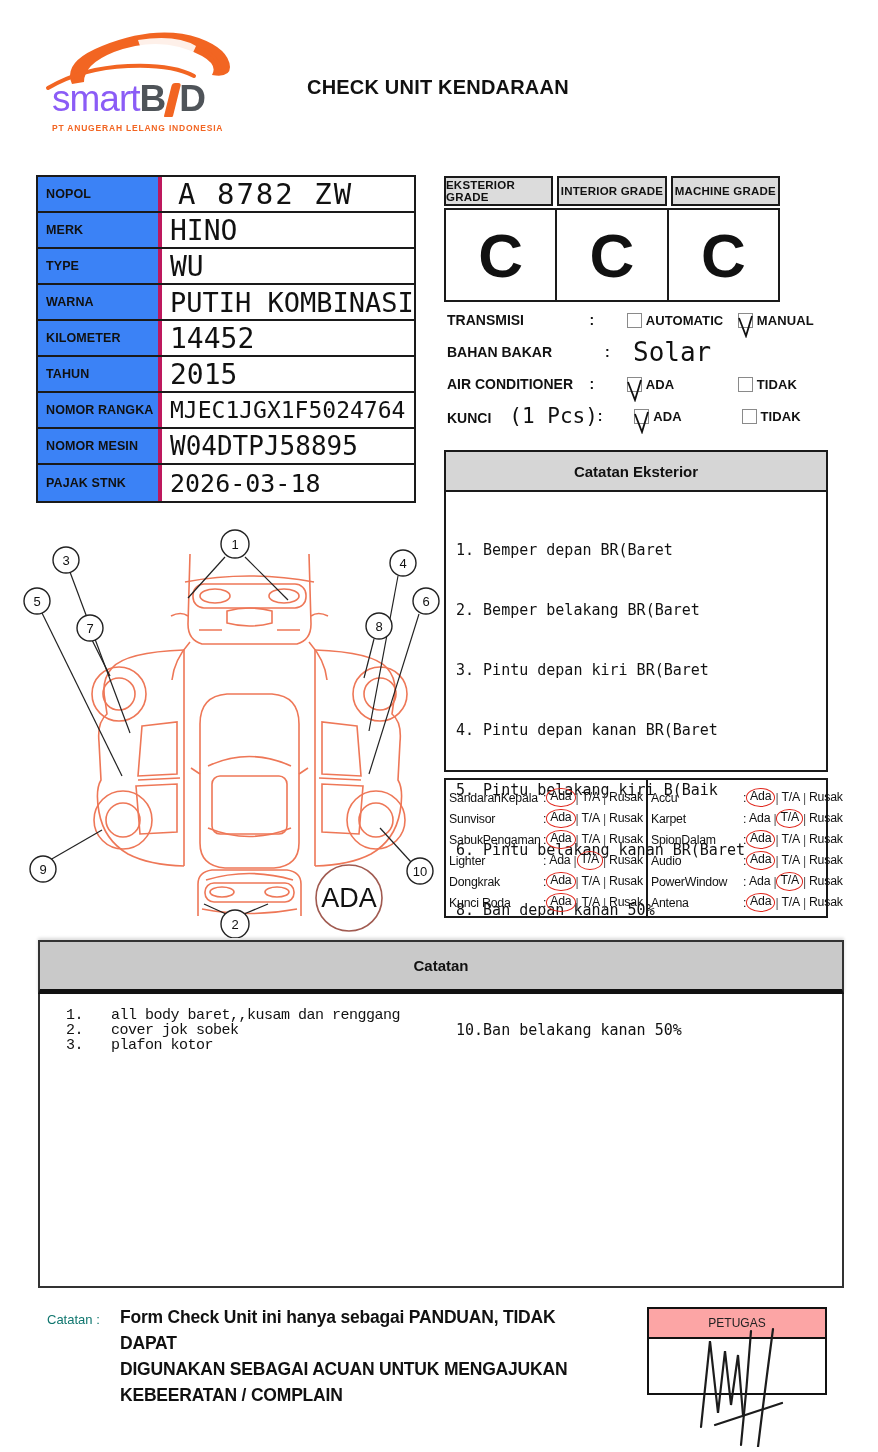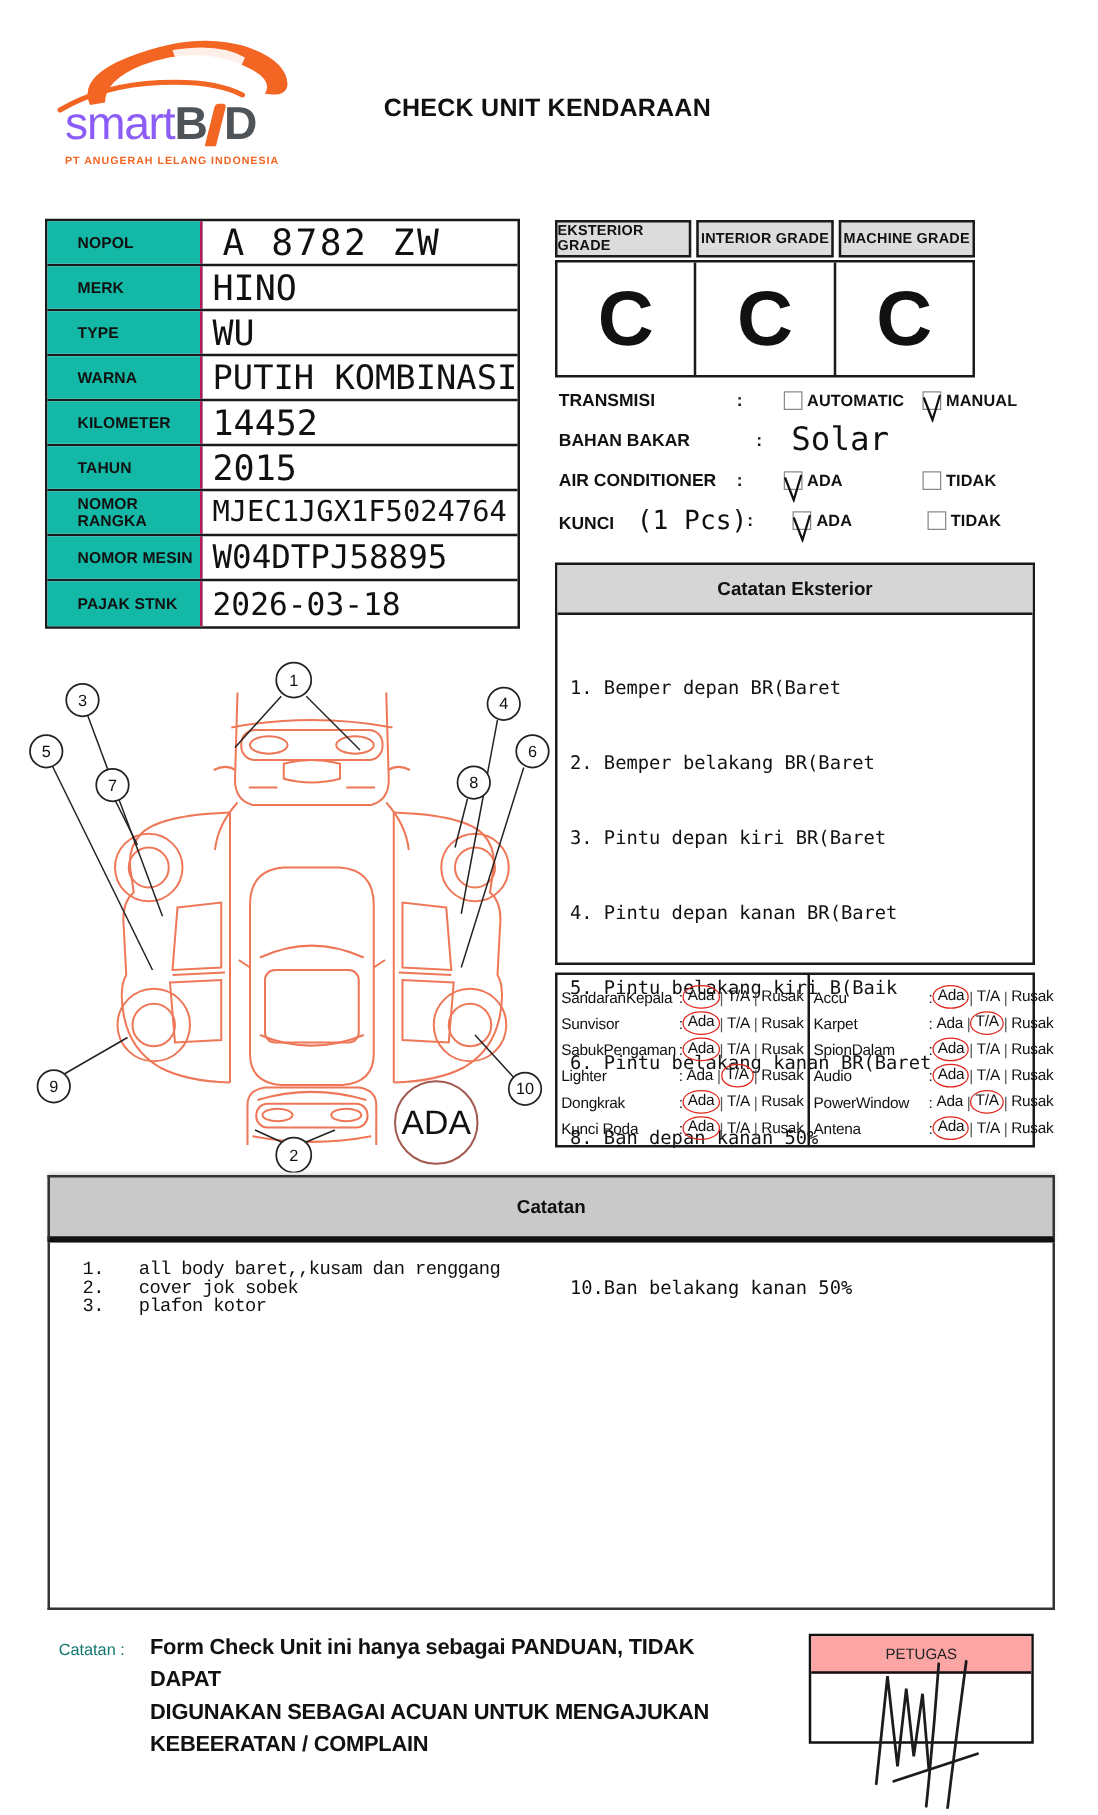--- a/index.html
+++ b/index.html
@@ -14,21 +14,21 @@
   .logo-smart { font-size:37px; color:#8b5cf6; font-weight:400; letter-spacing:-1px; }
   .logo-b, .logo-d { font-size:37px; color:#4f5459; font-weight:700; letter-spacing:-1px; }
   .logo-ibar { width:9px; height:34px; background:#f26522; transform:skewX(-14deg); border-radius:3px 3px 1px 1px; margin:0 2px 3px 3px; }
   .logo-sub { font-size:8.5px; font-weight:700; color:#f26522; letter-spacing:0.8px; margin-top:3px; padding-left:10px; white-space:nowrap; }
   .doc-title { position:absolute; left:307px; top:76px; font-size:20px; font-weight:700; letter-spacing:0.2px; }
 
   
   .vtable { position:absolute; left:36px; top:175px; width:380px; border:2px solid #1a1a1a; }
   .vrow { display:flex; height:36px; border-bottom:2px solid #1a1a1a; }
   .vrow:last-child { border-bottom:none; }
-  .vlabel { width:124px; background:#14b8a6; border-right:2px solid #be185d; font-size:12.5px; font-weight:700; display:flex; align-items:center; padding-left:24px; letter-spacing:0.1px; }
+  .vlabel { width:124px; background:#3b82f6; border-right:4px solid #be185d; font-size:12.5px; font-weight:700; display:flex; align-items:center; padding-left:8px; letter-spacing:0.1px; }
   .vvalue { flex:1; display:flex; align-items:center; padding-left:8px; font-size:28px; white-space:nowrap; overflow:hidden; }
   .v-nopol  { font-size:29px; padding-left:16px; letter-spacing:2px; }
   .v-warna  { font-size:27px; }
   .v-rangka { font-size:23px; }
   .v-mesin  { font-size:26px; }
   .v-pajak  { font-size:25px; }
 
   
   .grades { position:absolute; left:444px; top:176px; width:336px; }
   .grade-heads { display:flex; gap:4px; }

